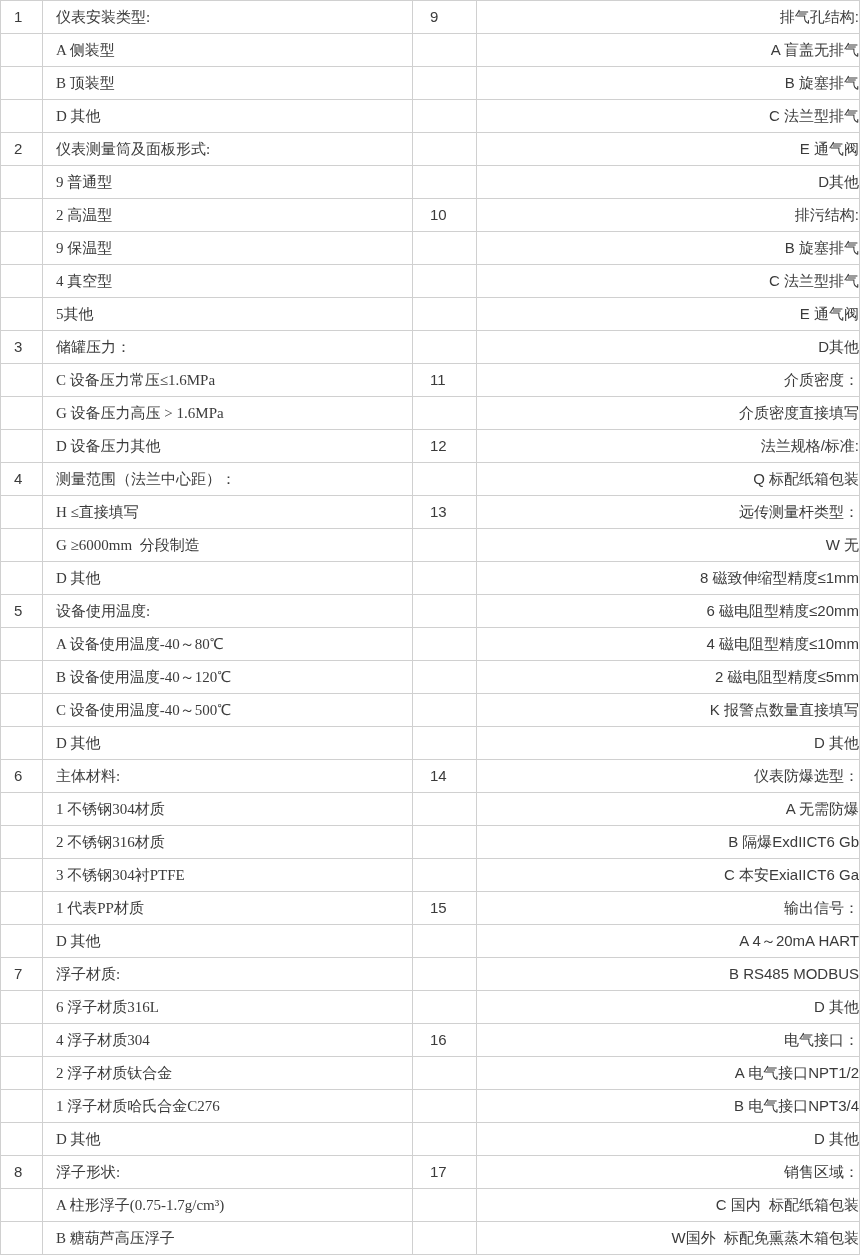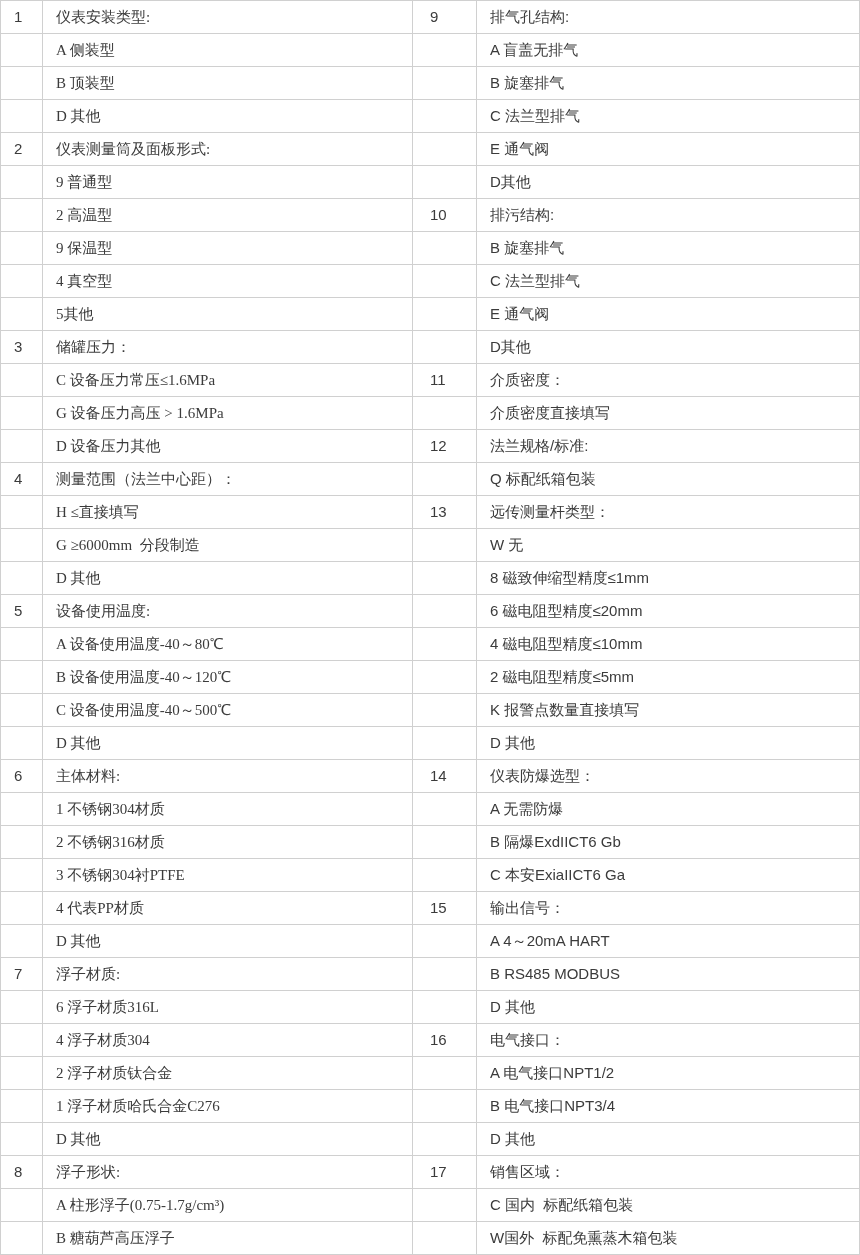--- a/index.html
+++ b/index.html
@@ -29,21 +29,21 @@
     border-right: 1px solid #d0d0d0;
     border-bottom: 1px solid #d0d0d0;
     line-height: 32px;
     white-space: pre;
     overflow: hidden;
     background: #ffffff;
   }
   .c-num-left  { padding-left: 13px; }
   .c-txt-left  { padding-left: 13px; font-family: Liberation Serif, serif; }
   .c-num-right { padding-left: 17px; }
-  .c-txt-right { padding-left: 13px; }
+  .c-txt-right { padding-left: 13px; text-align: right; }
 </style>
 </head>
 <body>
 
 <div class="sheet">
   <div class="grid" id="grid">
   <div class="cell c-num-left">1</div>
   <div class="cell c-txt-left">仪表安装类型:</div>
   <div class="cell c-num-right">9</div>
   <div class="cell c-txt-right">排气孔结构:</div>
@@ -172,21 +172,21 @@
   <div class="cell c-txt-left">2 不锈钢316材质</div>
   <div class="cell c-num-right"></div>
   <div class="cell c-txt-right">B 隔爆ExdIICT6 Gb</div>
 
   <div class="cell c-num-left"></div>
   <div class="cell c-txt-left">3 不锈钢304衬PTFE</div>
   <div class="cell c-num-right"></div>
   <div class="cell c-txt-right">C 本安ExiaIICT6 Ga</div>
 
   <div class="cell c-num-left"></div>
-  <div class="cell c-txt-left">4 代表PP材质</div>
+  <div class="cell c-txt-left">1 代表PP材质</div>
   <div class="cell c-num-right">15</div>
   <div class="cell c-txt-right">输出信号：</div>
 
   <div class="cell c-num-left"></div>
   <div class="cell c-txt-left">D 其他</div>
   <div class="cell c-num-right"></div>
   <div class="cell c-txt-right">A 4～20mA HART</div>
 
   <div class="cell c-num-left">7</div>
   <div class="cell c-txt-left">浮子材质:</div>

